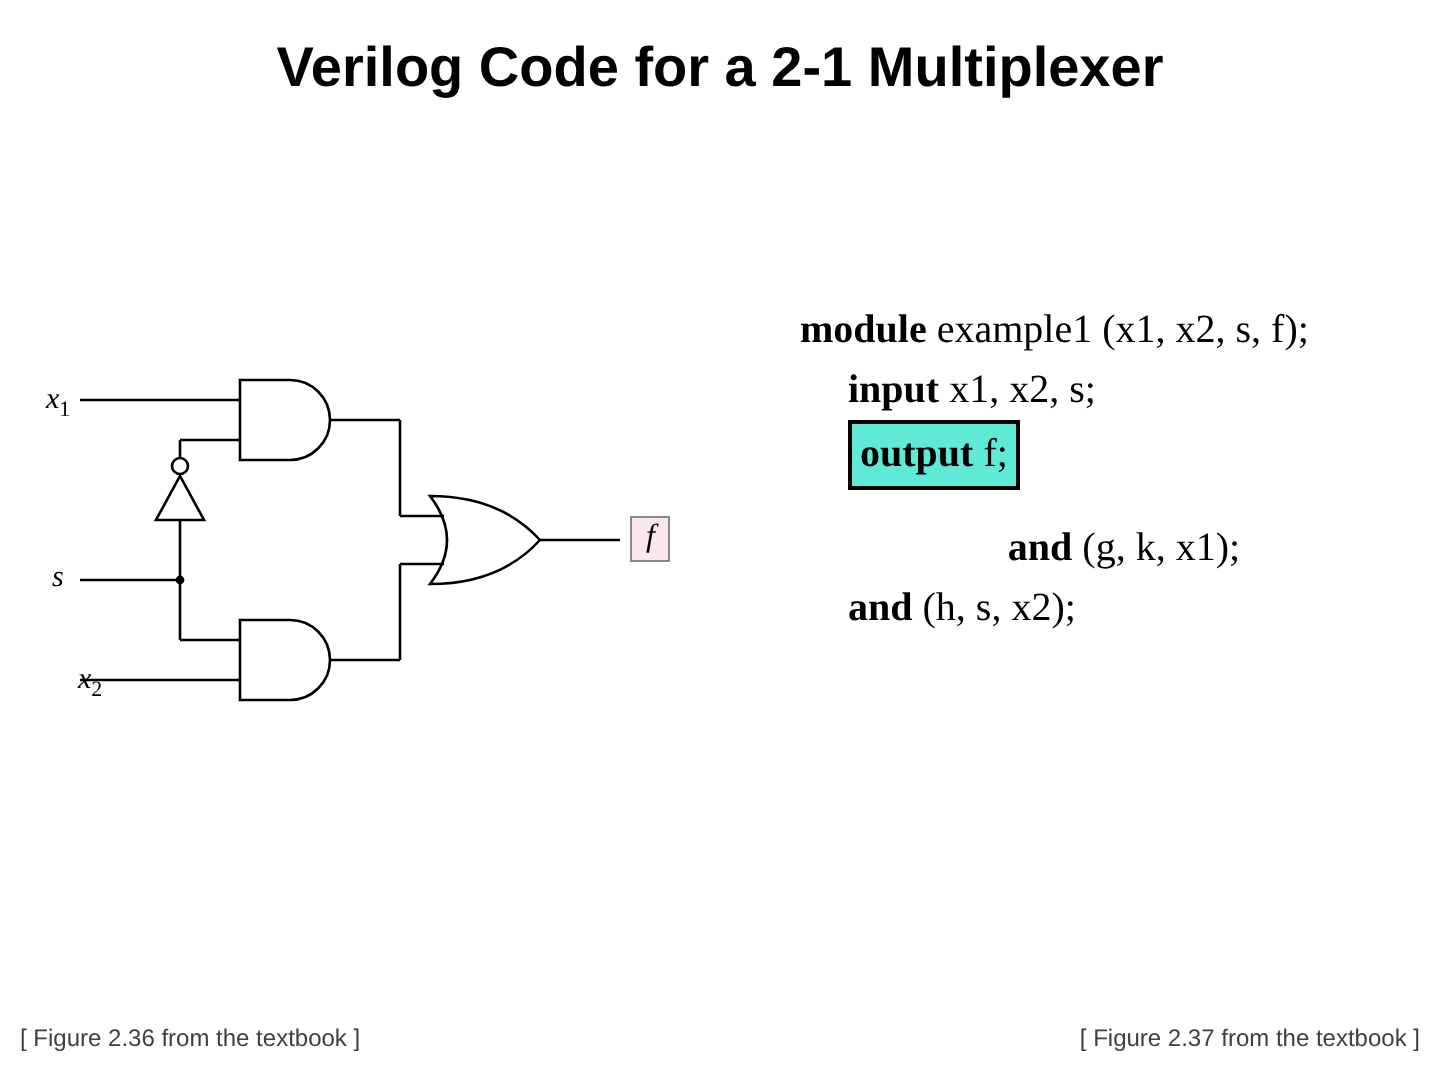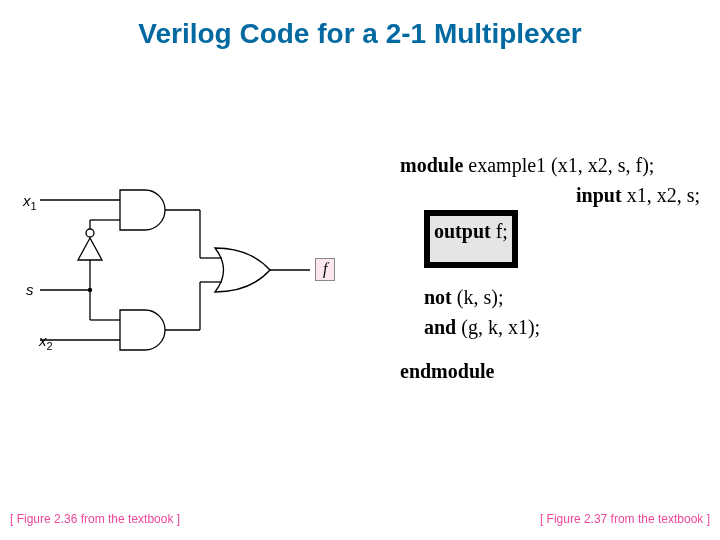--- a/index.html
+++ b/index.html
@@ -13,56 +13,56 @@
     overflow: hidden;
   }
   .title {
     position: absolute;
     top: 18px;
     left: 0;
     width: 720px;
     text-align: center;
     font-size: 28px;
     font-weight: bold;
-    color: #0369a1;
+    color: #000000;
   }
   .circuit {
     position: absolute;
     top: 180px;
     left: 20px;
     width: 330px;
     height: 190px;
   }
   .code {
     position: absolute;
     top: 150px;
     left: 400px;
     width: 300px;
     font-family: "Times New Roman", serif;
     font-size: 20px;
     line-height: 1.5;
   }
   .code .kw { font-weight: bold; }
   .code .hl {
-    background: #e5e5e5;
-    border: 6px solid #000000;
-    padding: 0 4px 16px 4px;
+    background: #5eead4;
+    border: 2px solid #000000;
+    padding: 0 4px 1px 4px;
     display: inline-block;
   }
   .caption {
     position: absolute;
     bottom: 14px;
     font-size: 12px;
-    color: #ec4899;
+    color: #404040;
   }
   .cap-left { left: 10px; }
   .cap-right { right: 10px; }
   .sig-label {
     position: absolute;
-    font-family: Liberation Sans, sans-serif;
+    font-family: Liberation Serif, serif;
     font-style: italic;
     font-size: 15px;
   }
   .sub { font-size: 11px; vertical-align: sub; font-style: normal; }
   .f-box {
     position: absolute;
     border: 1px solid #888;
     background: #fce8ec;
     padding: 1px 7px 2px 7px;
     font-family: "Times New Roman", serif;
@@ -121,33 +121,30 @@
     <span>x</span><span class="sub">2</span>
   </div>
   <div class="sig-label" style="top:101px; left:6px;">s</div>
   <div class="f-box" style="top:78px; left:295px;">f</div>
 </div>
 
 <div class="code">
   <div>
     <span class="kw">module</span><span> example1 (x1, x2, s, f);</span>
   </div>
-  <div style="padding-left:24px;text-align:right;">
+  <div style="padding-left:24px;">
     <span class="kw">input</span><span> x1, x2, s;</span>
   </div>
   <div style="padding-left:24px;">
     <span class="hl"><span class="kw">output</span><span> f;</span></span>
   </div>
   <div style="height:14px;"></div>
-  <div style="padding-left:24px;">
-    <span class="kw">not</span><span> (k, s);</span>
+  <div style="padding-left:24px;text-align:center;">
+    <span class="kw">and</span><span> (g, k, x1);</span>
   </div>
   <div style="padding-left:24px;">
-    <span class="kw">and</span><span> (g, k, x1);</span>
+    <span class="kw">and</span><span> (h, s, x2);</span>
   </div>
   <div style="height:14px;"></div>
-  <div>
-    <span class="kw">endmodule</span>
-  </div>
 </div>
 
 <div class="caption cap-left">[ Figure 2.36 from the textbook ]</div>
 <div class="caption cap-right">[ Figure 2.37 from the textbook ]</div>
 
 </body></html>

